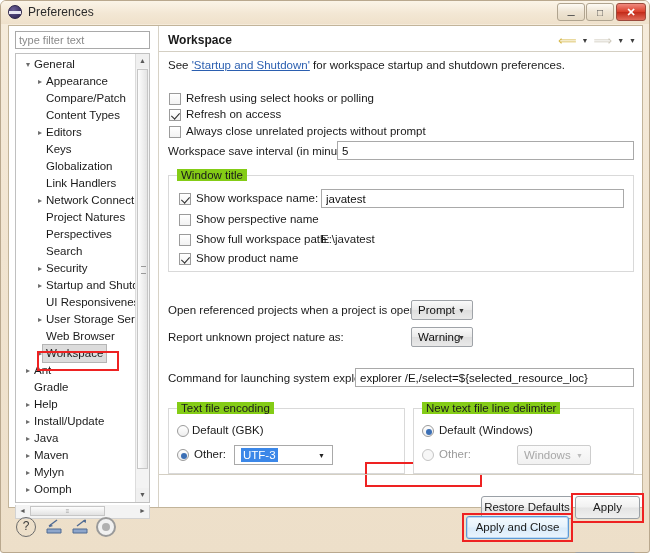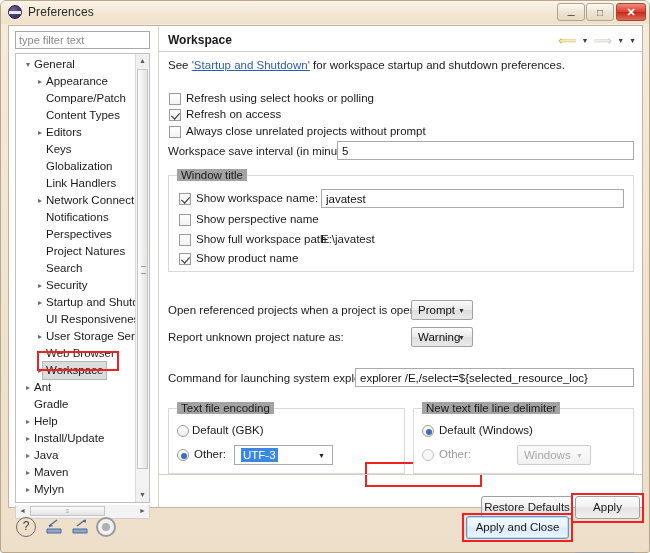--- a/index.html
+++ b/index.html
@@ -308,21 +308,21 @@
 
   
   .groupbox {
     position: absolute;
     border: 1px solid #d9d9d9;
     background: #ffffff;
   }
   .group-legend {
     position: absolute;
     top: -7px; left: 8px;
-    background: #a3a3a3;
+    background: #84cc16;
     padding: 0 4px;
     font-size: 11.5px;
     color: #1a1a1a;
   }
 
   
   .combo {
     position: absolute;
     height: 20px;
     border: 1px solid #9fa3a8;
@@ -481,29 +481,25 @@
             <div class="tree-item lvl1">
               <span class="twisty"></span>
               <span class="label">Link Handlers</span>
             </div>
             <div class="tree-item lvl1">
               <span class="twisty">▸</span>
               <span class="label">Network Connectio</span>
             </div>
             <div class="tree-item lvl1">
               <span class="twisty"></span>
-              <span class="label">Notifications</span>
+              <span class="label">Project Natures</span>
             </div>
             <div class="tree-item lvl1">
               <span class="twisty"></span>
               <span class="label">Perspectives</span>
-            </div>
-            <div class="tree-item lvl1">
-              <span class="twisty"></span>
-              <span class="label">Project Natures</span>
             </div>
             <div class="tree-item lvl1">
               <span class="twisty"></span>
               <span class="label">Search</span>
             </div>
             <div class="tree-item lvl1">
               <span class="twisty">▸</span>
               <span class="label">Security</span>
             </div>
             <div class="tree-item lvl1">

